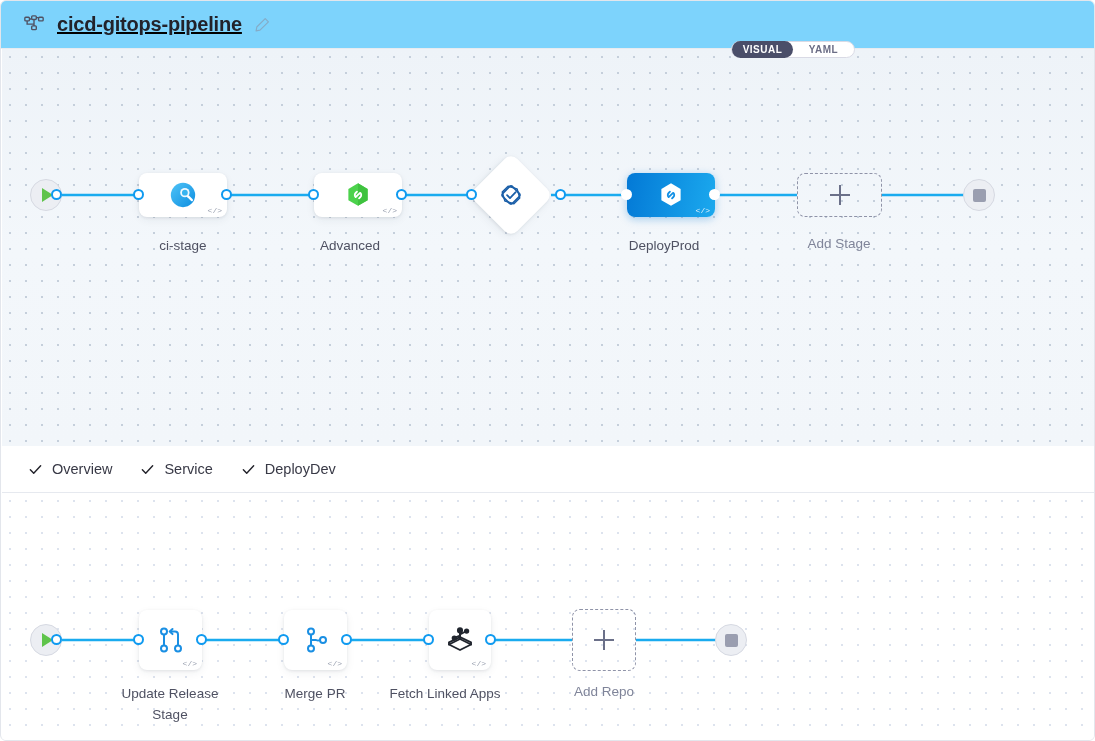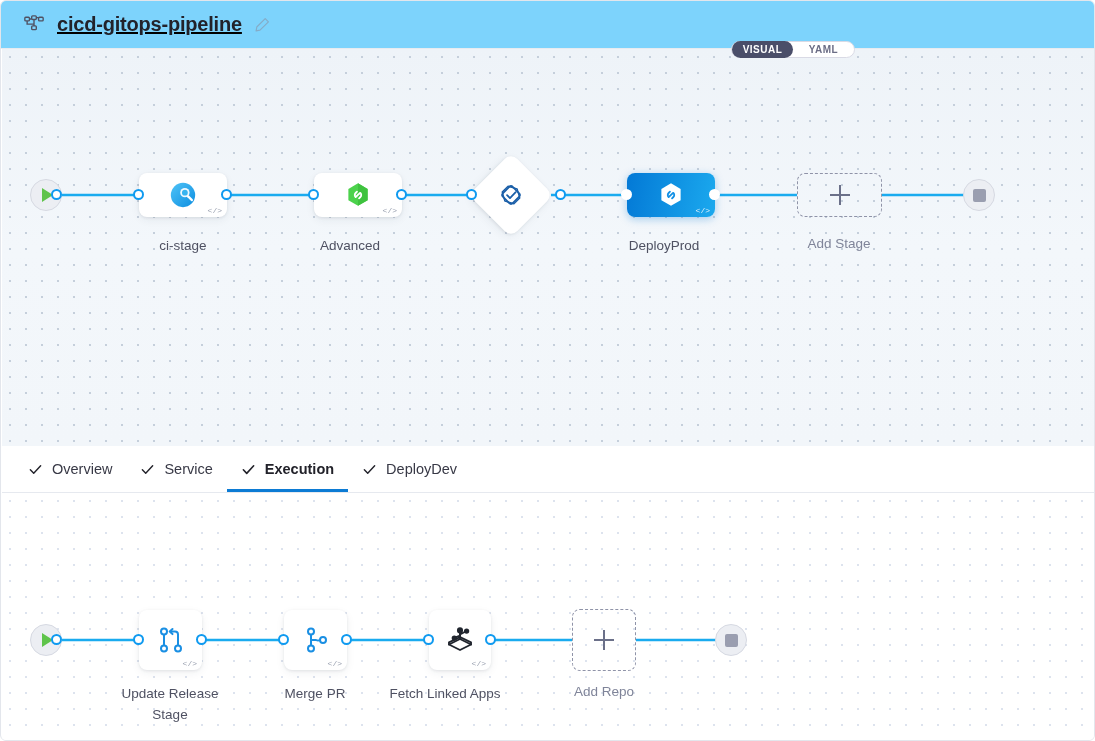--- a/index.html
+++ b/index.html
@@ -309,26 +309,20 @@
     </div>
 
     <div class="tab">
       <svg class="tab-check" viewBox="0 0 16 16">
         <path d="M2.5 8.3l3.6 3.8L13.5 4" fill="none" stroke="#22222a" stroke-width="1.5" stroke-linecap="round" stroke-linejoin="round"></path>
       </svg>
       <span>Service</span>
     </div>
 
 
-    <div class="tab active">
-      <svg class="tab-check" viewBox="0 0 16 16">
-        <path d="M2.5 8.3l3.6 3.8L13.5 4" fill="none" stroke="#22222a" stroke-width="1.7" stroke-linecap="round" stroke-linejoin="round"></path>
-      </svg>
-      <span>Execution</span>
-    </div>
 
     <div class="tab">
       <svg class="tab-check" viewBox="0 0 16 16">
         <path d="M2.5 8.3l3.6 3.8L13.5 4" fill="none" stroke="#22222a" stroke-width="1.5" stroke-linecap="round" stroke-linejoin="round"></path>
       </svg>
       <span>DeployDev</span>
     </div>
   </div>
 
   <div class="canvas-bottom">

